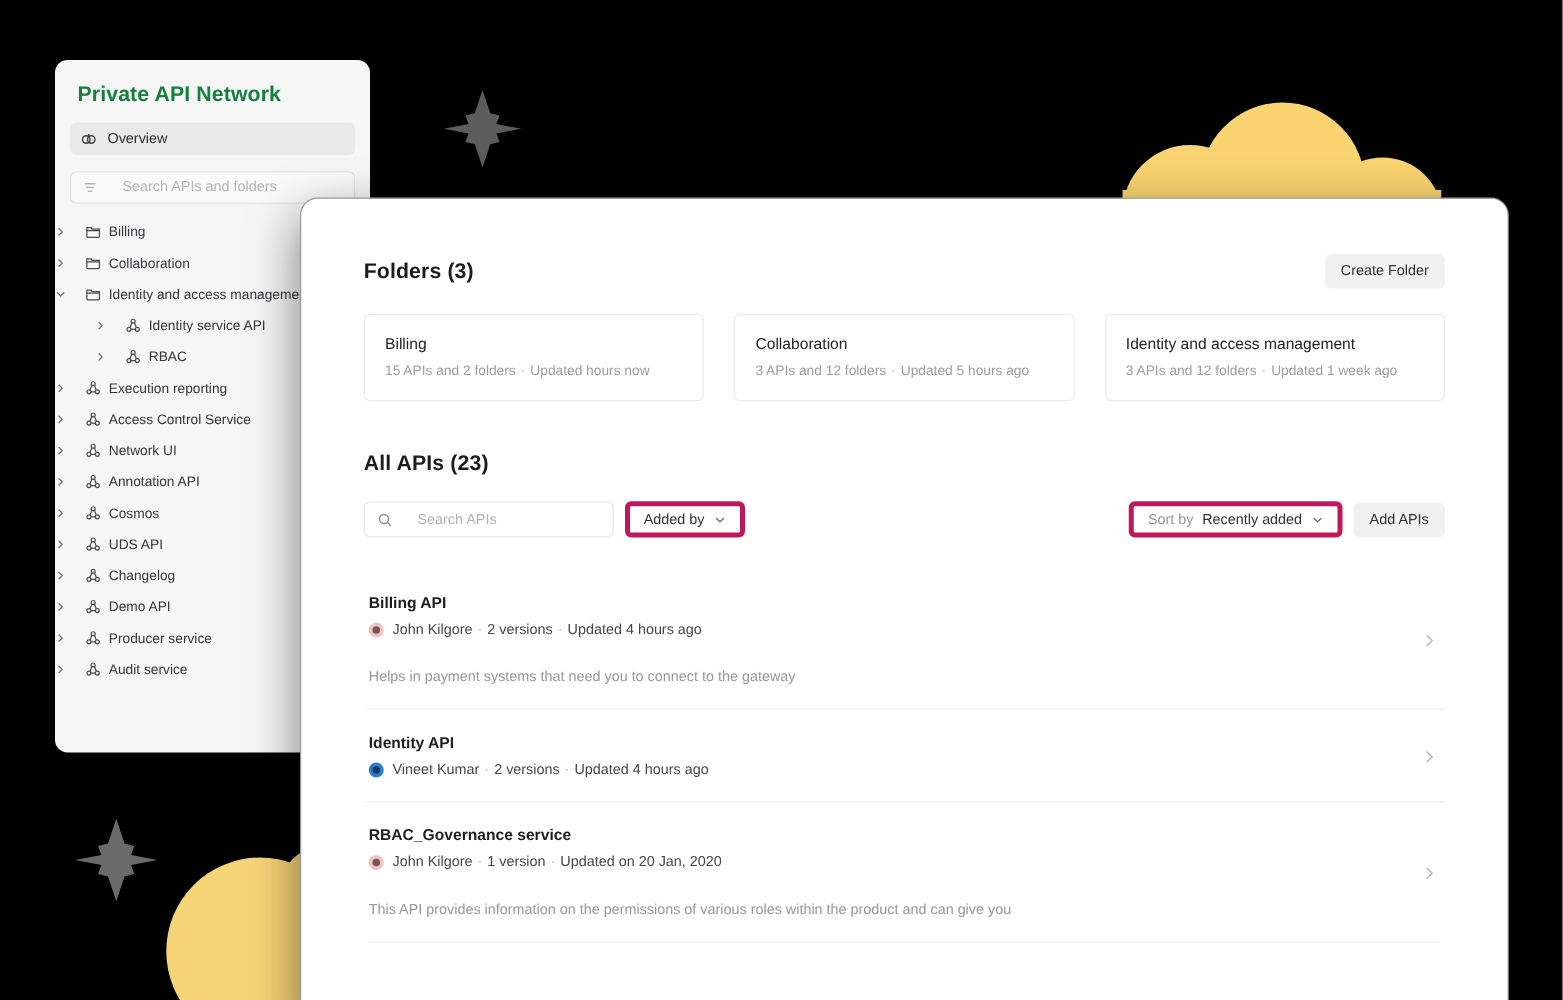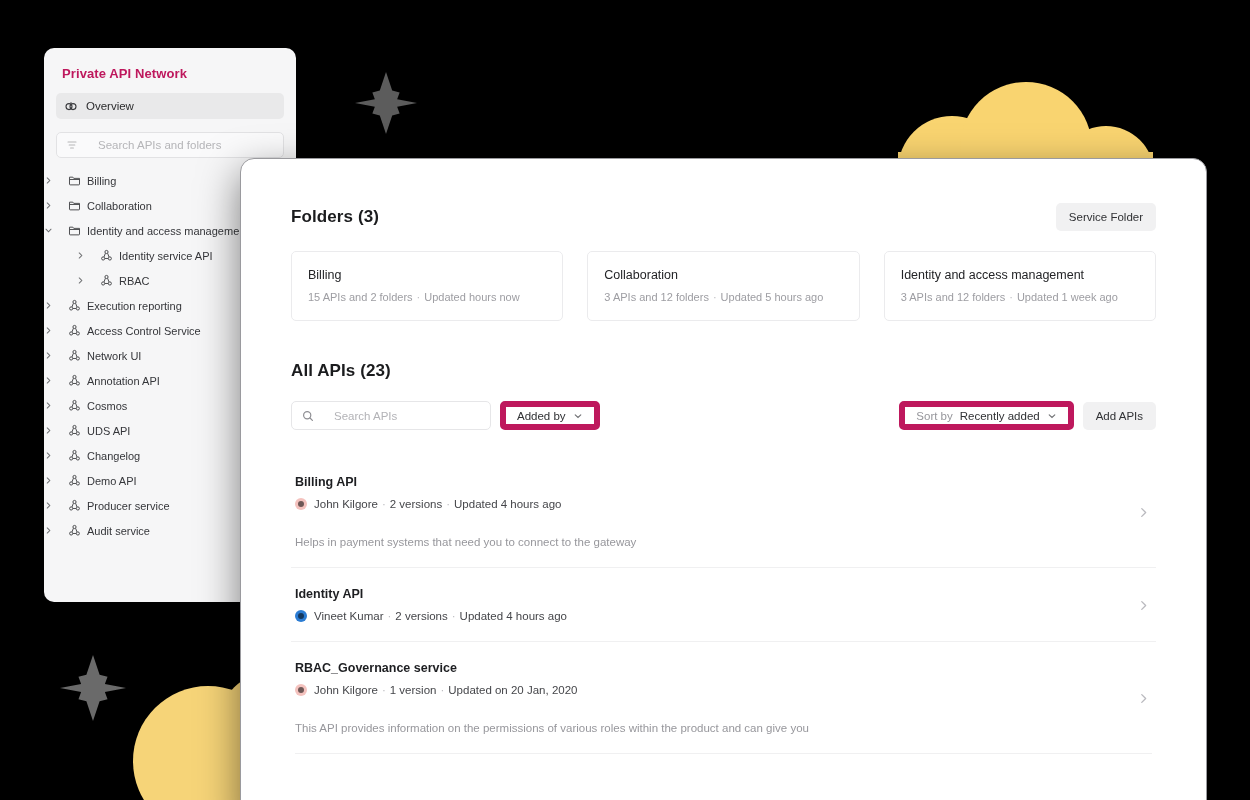--- a/index.html
+++ b/index.html
@@ -54,23 +54,23 @@
     position: absolute;
     left: 44px; top: 48px;
     width: 252px; height: 554px;
     background: #F6F6F7;
     border-radius: 10px;
     box-shadow: 0 10px 34px rgba(0,0,0,0.45);
     overflow: hidden;
   }
 
   .sb-title {
-    font-size: 13px;
+    font-size: 17px;
     font-weight: bold;
-    color: #be185d;
+    color: #15803d;
     padding: 18px 0 0 18px;
     letter-spacing: .1px;
   }
 
   .sb-overview {
     display: flex;
     align-items: center;
     gap: 8px;
     margin: 12px 12px 0 12px;
     height: 26px;
@@ -192,21 +192,21 @@
     border-radius: 5px;
     font-size: 11.5px;
     color: #B3B3B7;
   }
   .select-pill {
     display: flex;
     align-items: center;
     gap: 7px;
     height: 29px;
     padding: 0 11px;
-    border: 6px solid #be185d;
+    border: 4px solid #be185d;
     border-radius: 5px;
     font-size: 11.5px;
     color: #303134;
     cursor: pointer;
     white-space: nowrap;
   }
   .spacer { flex: 1; }
   .muted { color: #96969b; }
 
   .api-list { margin-top: 26px; }
@@ -548,21 +548,21 @@
     </div>
 
   <div class="sb-scroll"></div>
 </div>
 
 <div class="main-panel">
   <div class="panel-inner">
 
     <div class="section-head">
       <div class="section-title">Folders (3)</div>
-      <button class="btn-gray">Service Folder</button>
+      <button class="btn-gray">Create Folder</button>
     </div>
 
     <div class="folder-grid">
         <div class="folder-card">
           <div class="folder-name">Billing</div>
           <div class="folder-meta"><span>15 APIs and 2 folders</span><span class="dot-sep">·</span><span>Updated hours now</span></div>
         </div>
         <div class="folder-card">
           <div class="folder-name">Collaboration</div>
           <div class="folder-meta"><span>3 APIs and 12 folders</span><span class="dot-sep">·</span><span>Updated 5 hours ago</span></div>

